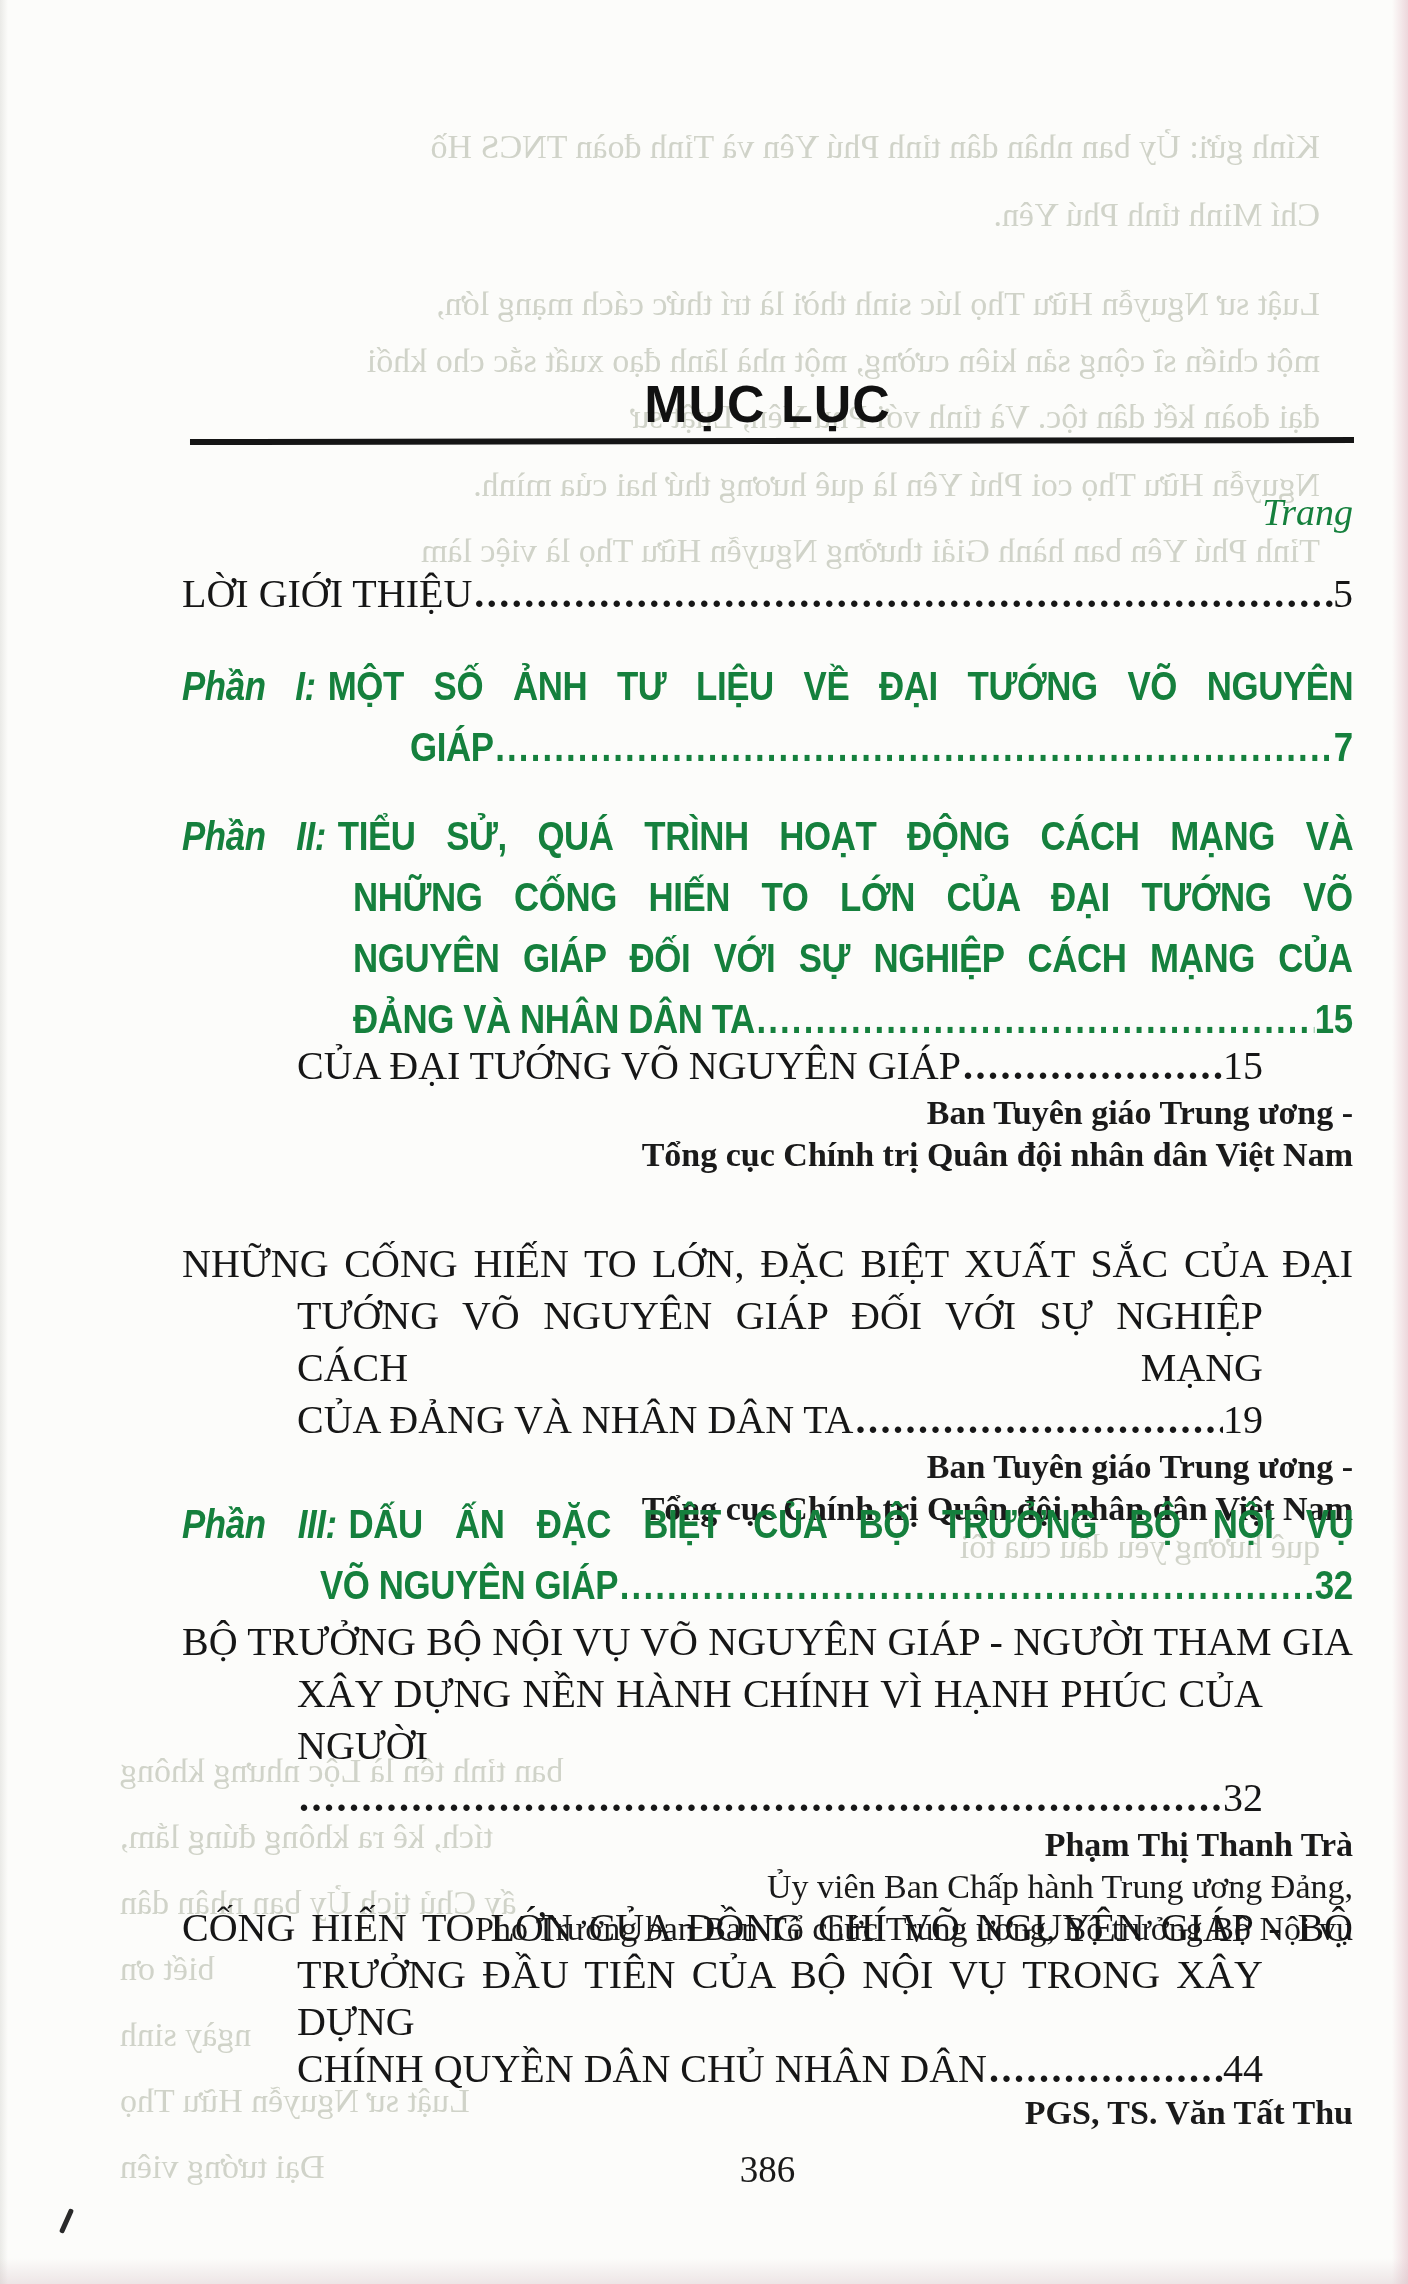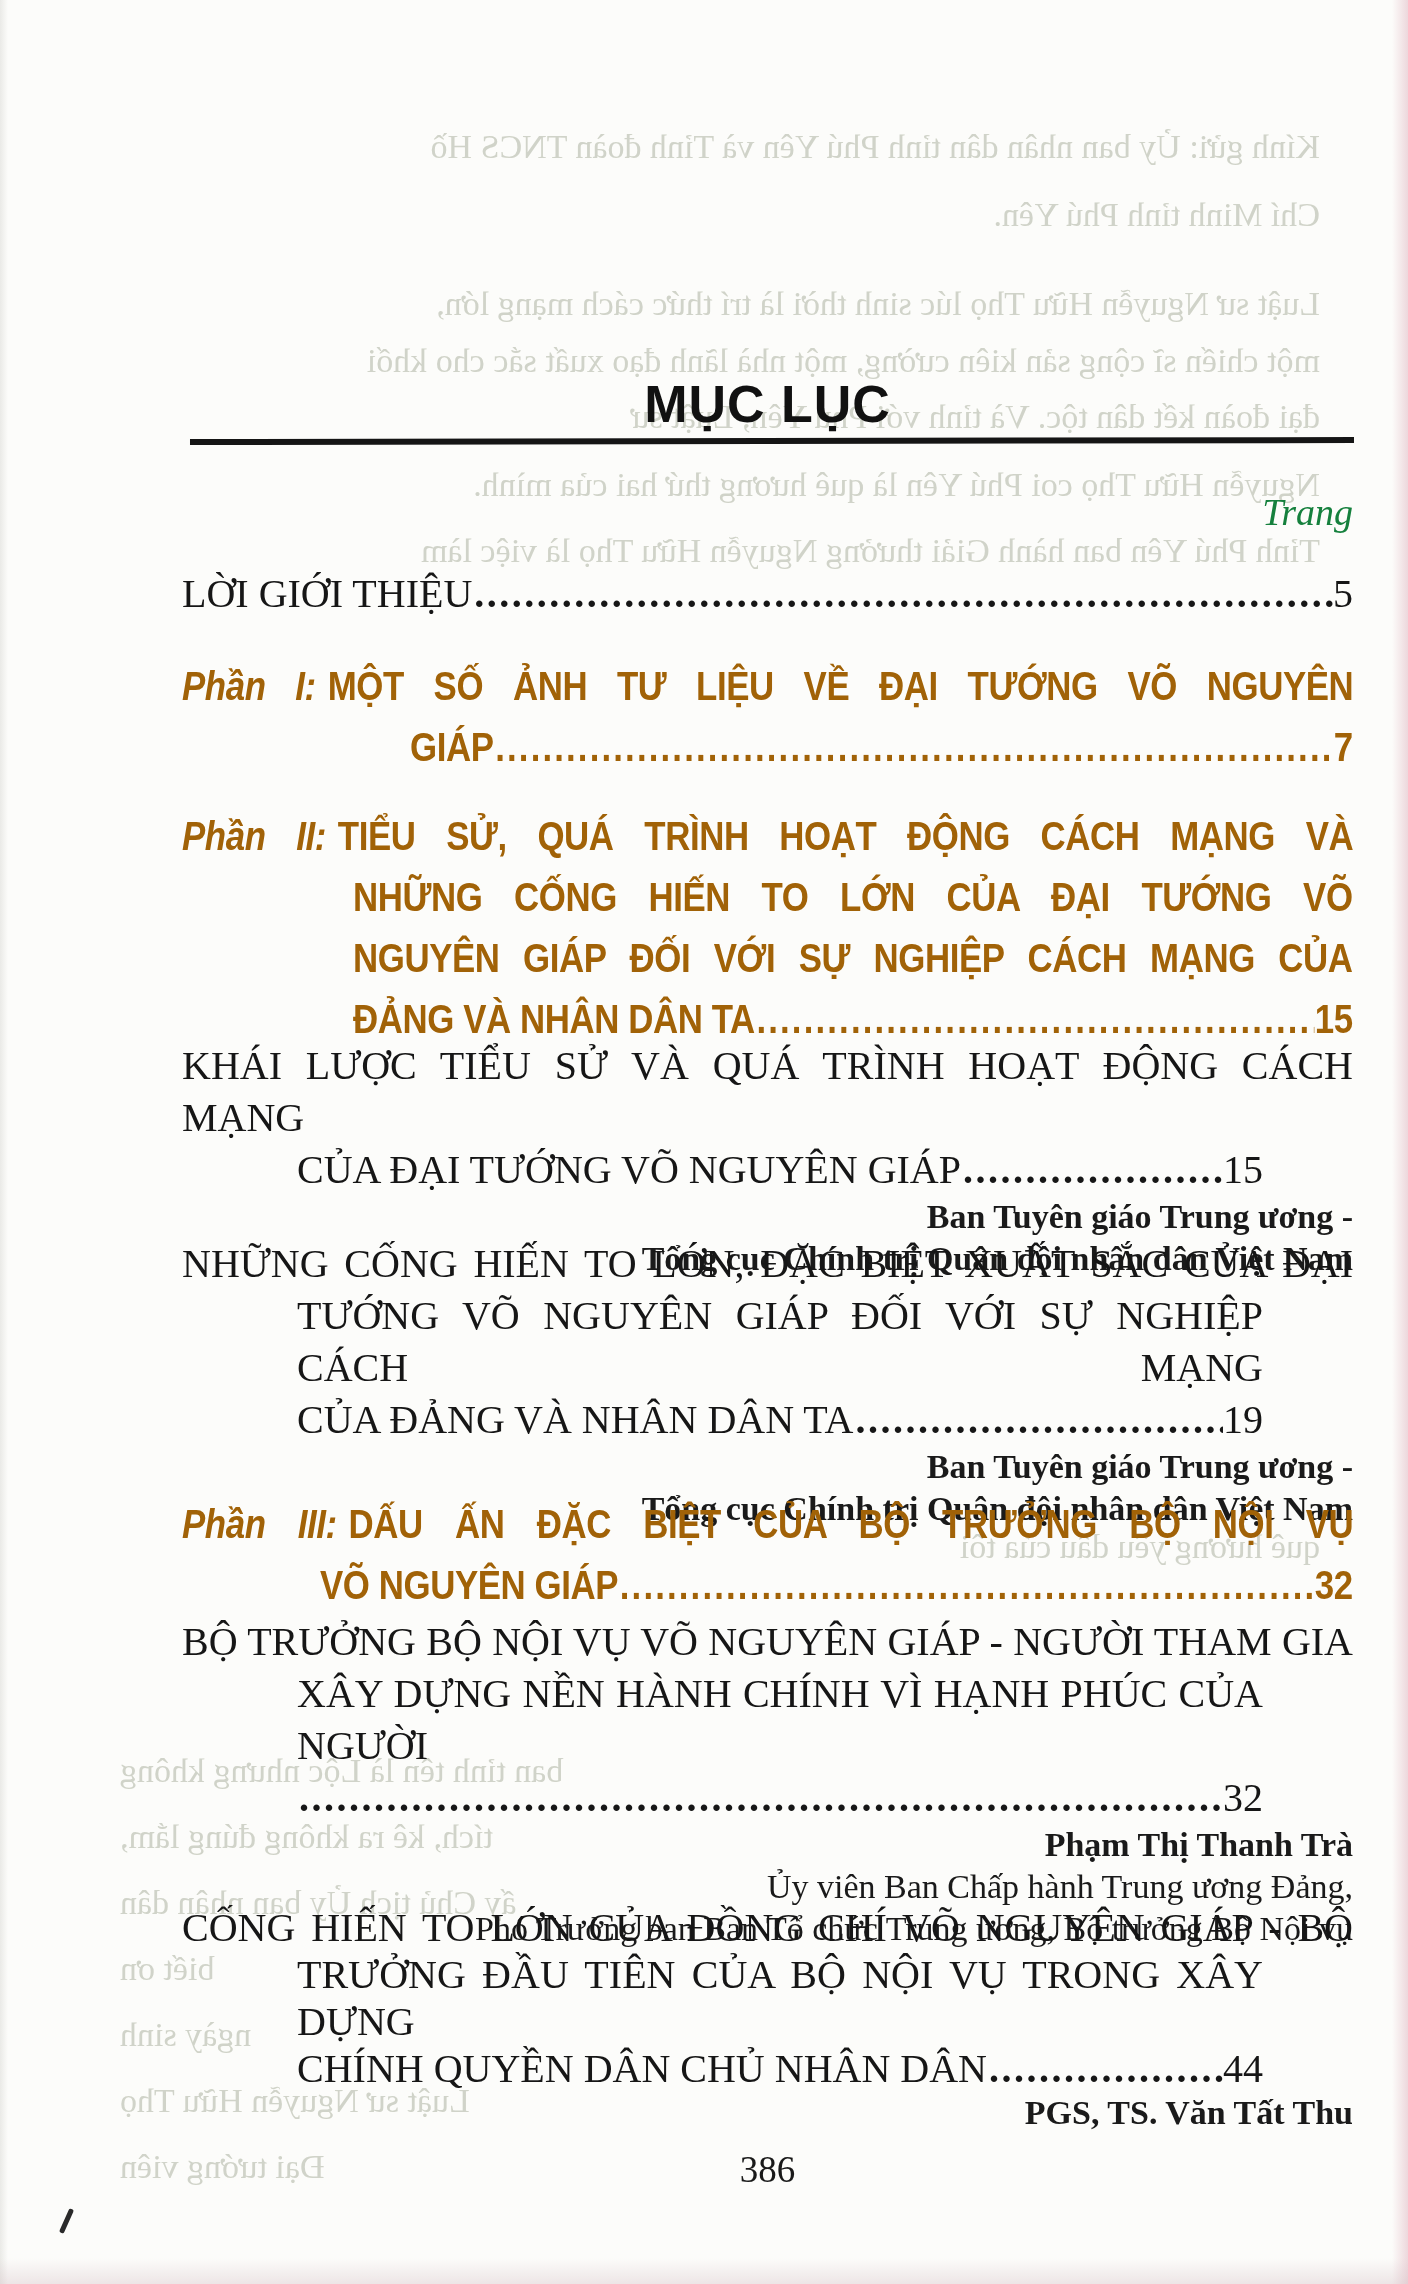--- a/index.html
+++ b/index.html
@@ -56,21 +56,21 @@
   .pg{white-space:nowrap;}
 
   
   .entry.serif{font-family:"Liberation Serif",serif;font-size:40px;color:#161616;}
   .entry.serif .line{line-height:52px;}
   .entry.serif .cont{margin-left:115px;width:calc(100% - 205px);}
   .entry:nth-child(8) .line{line-height:47px;}
 
   
   .entry.sans{font-family:"Liberation Sans",sans-serif;font-weight:bold;
-    font-size:41px;color:#a16207;letter-spacing:-.5px;}
+    font-size:41px;color:#15803d;letter-spacing:-.5px;}
   .entry.sans .line{line-height:61px;transform:scaleX(.85);transform-origin:0 0;width:1378px;}
   .entry.sans .prefix{font-style:italic;padding-right:14px;}
   .entry:nth-child(2) .cont{margin-left:228px;width:1109px;}
   .entry:nth-child(3) .cont{margin-left:171px;width:1176px;}
   .entry:nth-child(6) .cont{margin-left:138px;width:1215px;}
 
   
   .author{display:block;text-align:right;font-size:34px;line-height:42px;color:#1a1a1a;}
   .author.bold{font-weight:bold;}
   .entry .author:first-of-type{margin-top:6px;}
@@ -126,21 +126,20 @@
       <div class="line j"><span class="prefix">Phần II:</span><span>TIỂU SỬ, QUÁ TRÌNH HOẠT ĐỘNG CÁCH MẠNG VÀ</span></div>
       <div class="line cont j"><span>NHỮNG CỐNG HIẾN TO LỚN CỦA ĐẠI TƯỚNG VÕ</span></div>
       <div class="line cont j"><span>NGUYÊN GIÁP ĐỐI VỚI SỰ NGHIỆP CÁCH MẠNG CỦA</span></div>
       <div class="line cont last">
         <span class="t">ĐẢNG VÀ NHÂN DÂN TA</span>
         <span class="dots"></span>
         <span class="pg">15</span>
       </div>
     </div>
     <div class="entry serif">
-      <div class="line j"><span>KHÁI LƯỢC TIỂU SỬ VÀ QUÁ TRÌNH HOẠT ĐỘNG CÁCH MẠNG</span></div>
       <div class="line cont last">
         <span class="t">CỦA ĐẠI TƯỚNG VÕ NGUYÊN GIÁP</span>
         <span class="dots"></span>
         <span class="pg">15</span>
       </div>
       <div class="author bold">Ban Tuyên giáo Trung ương -</div>
       <div class="author bold">Tổng cục Chính trị Quân đội nhân dân Việt Nam</div>
     </div>
     <div class="entry serif">
       <div class="line j"><span>NHỮNG CỐNG HIẾN TO LỚN, ĐẶC BIỆT XUẤT SẮC CỦA ĐẠI</span></div>

